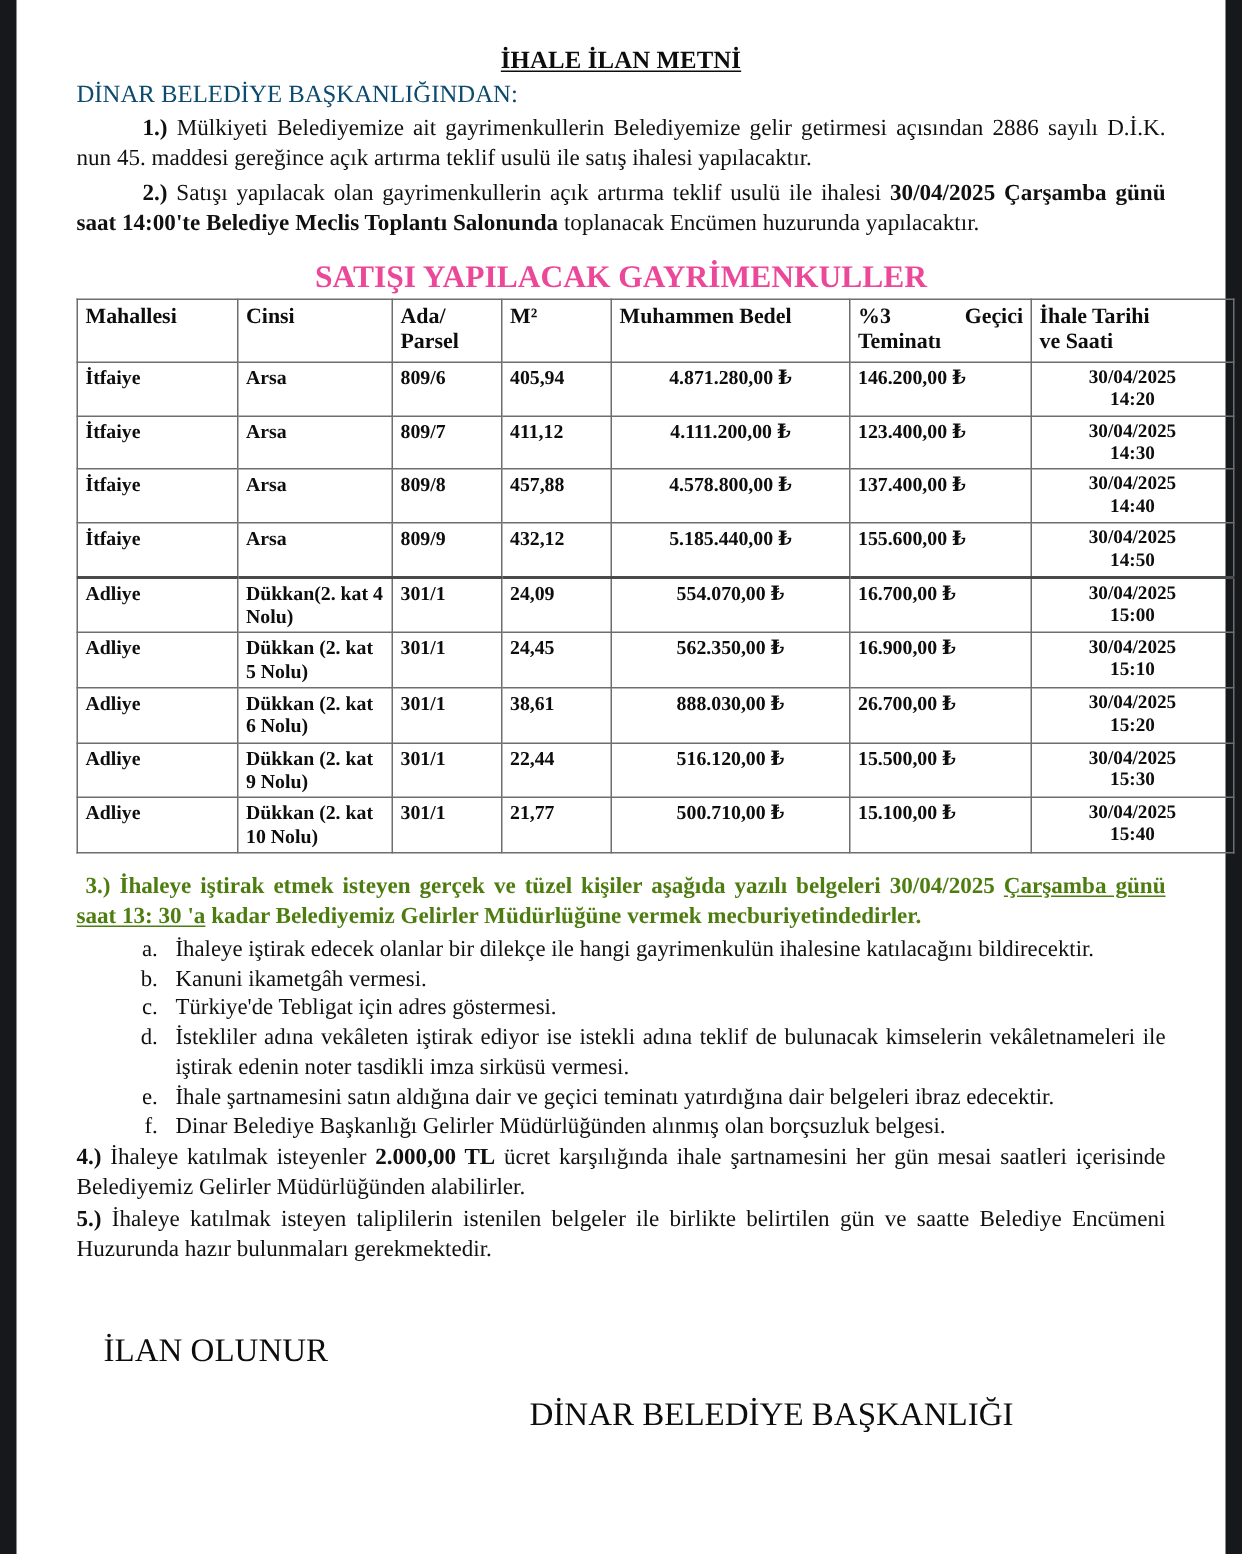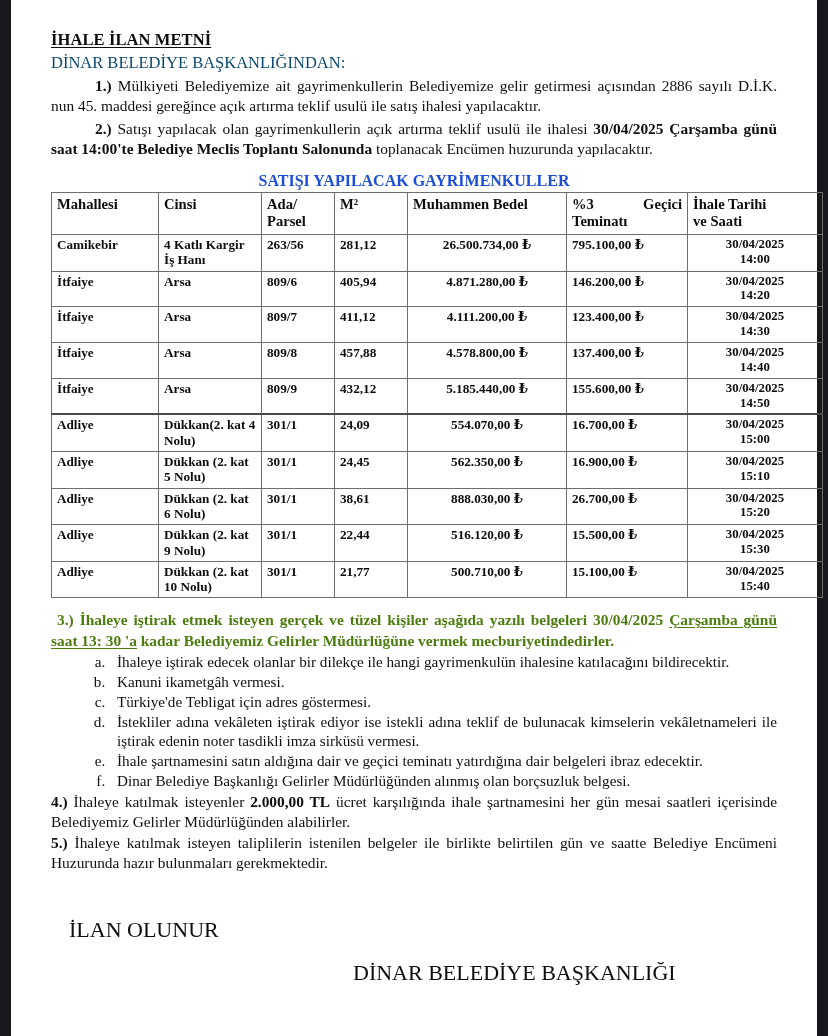--- a/index.html
+++ b/index.html
@@ -27,21 +27,21 @@
 
   .content {
     position: absolute;
     left: 40px;
     top: 30px;
     width: 726px;
   }
 
   
   .doc-title {
-    text-align: left;
+    text-align: center;
     font-weight: bold;
     font-size: 16.5px;
     letter-spacing: .1px;
     line-height: 1.25;
     color: #0d0d0d;
   }
   .doc-title span.u {
     text-decoration: underline;
     text-underline-offset: 2px;
   }
@@ -61,24 +61,24 @@
     margin-top: 3px;
   }
   .para.indent { text-indent: 44px; }
   .b { font-weight: bold; }
   .u { text-decoration: underline; text-underline-offset: 2px; }
 
   
   .table-caption {
     text-align: center;
     font-weight: bold;
-    font-size: 16px;
+    font-size: 21px;
     margin-top: 13px;
     margin-bottom: 2px;
-    color: #1d4ed8;
+    color: #ec4899;
   }
 
   
   table.gm {
     border-collapse: collapse;
     width: 700px;
     margin: 0 auto;
     table-layout: fixed;
     font-size: 13.2px;
     color: #0d0d0d;
@@ -196,29 +196,20 @@
             <span>Teminatı</span>
           </th>
           <th class="c-tarih">
             <span>İhale Tarihi</span><br>
             <span>ve Saati</span>
           </th>
         </tr>
       </thead>
       <tbody id="table-body">
           <tr>
-            <td>Camikebir</td>
-            <td>4 Katlı Kargir İş Hanı</td>
-            <td>263/56</td>
-            <td>281,12</td>
-            <td class="money">26.500.734,00 ₺</td>
-            <td>795.100,00 ₺</td>
-            <td class="date"><span>30/04/2025</span><span class="line2">14:00</span></td>
-          </tr>
-          <tr>
             <td>İtfaiye</td>
             <td>Arsa</td>
             <td>809/6</td>
             <td>405,94</td>
             <td class="money">4.871.280,00 ₺</td>
             <td>146.200,00 ₺</td>
             <td class="date"><span>30/04/2025</span><span class="line2">14:20</span></td>
           </tr>
           <tr>
             <td>İtfaiye</td>

